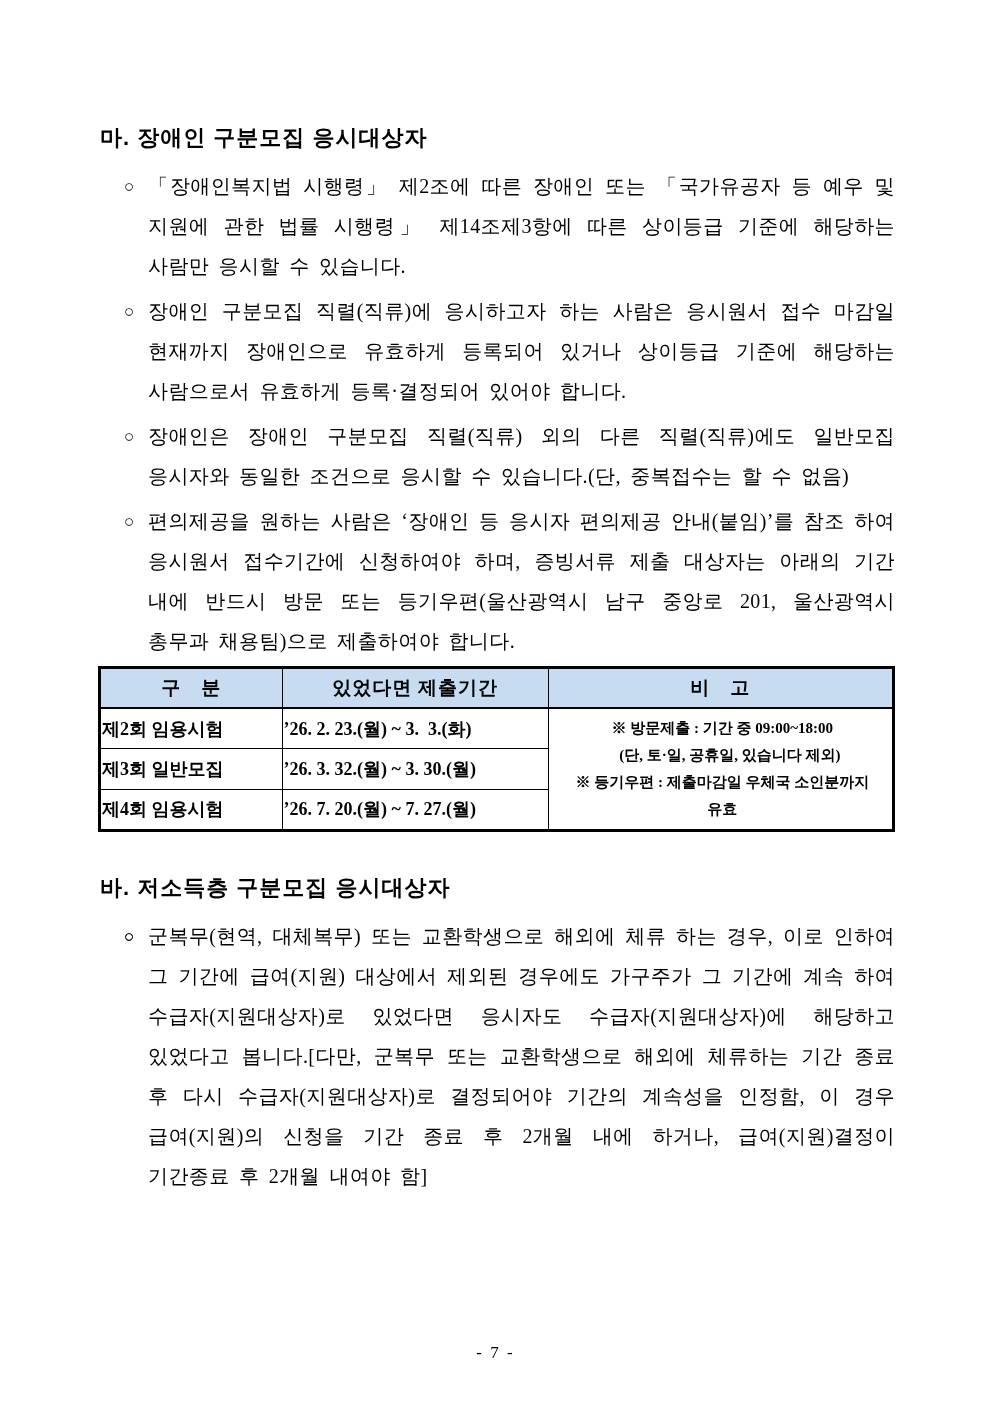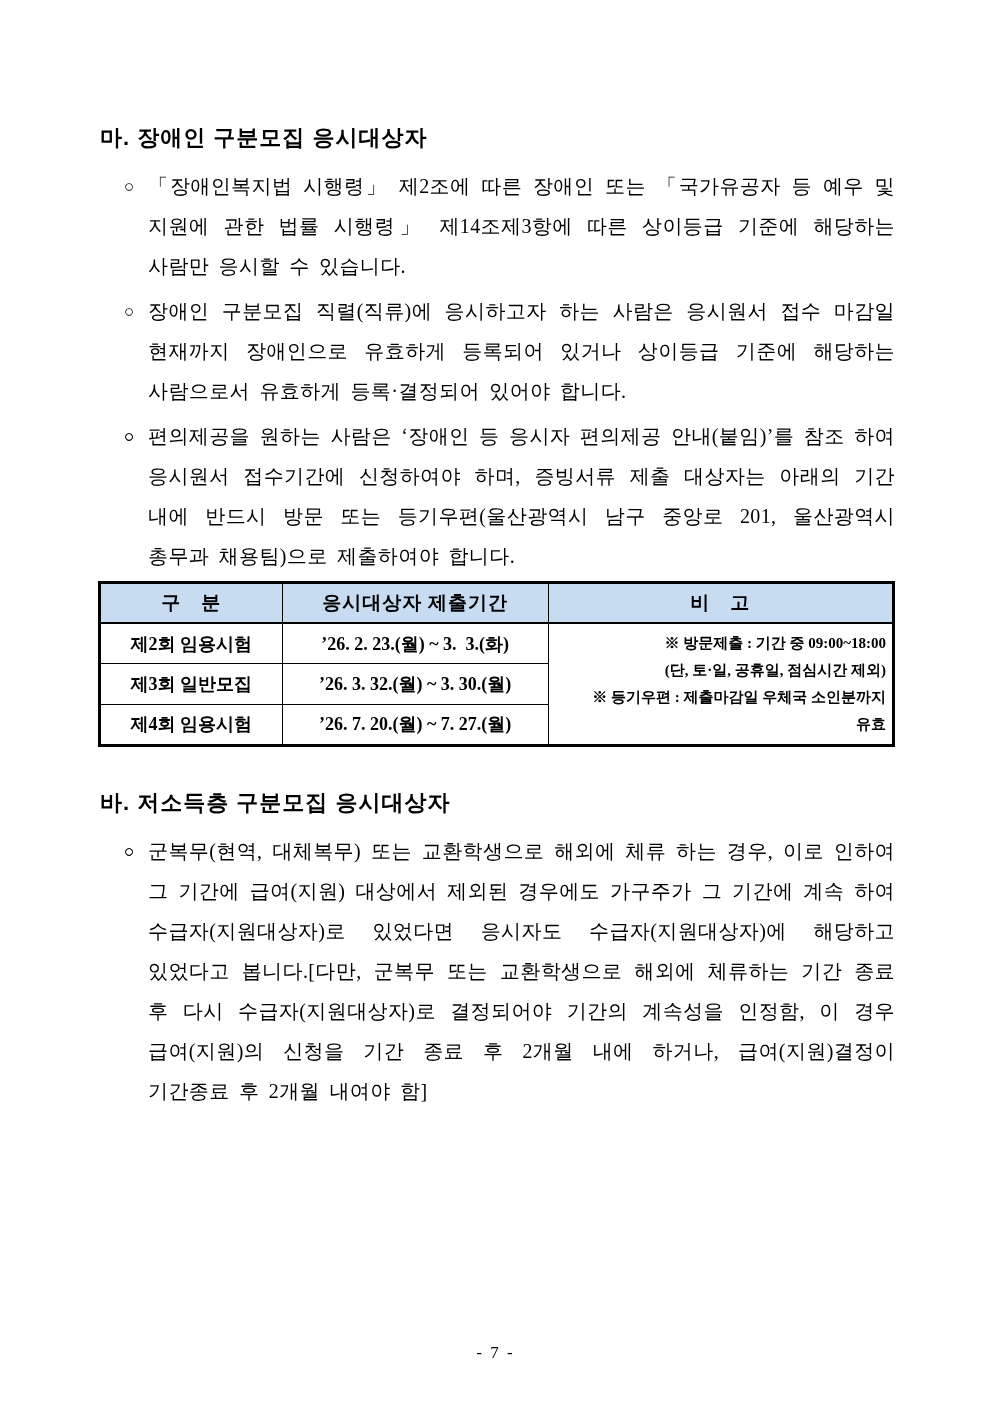--- a/index.html
+++ b/index.html
@@ -52,25 +52,25 @@
     height: 36px;
     border: 1.5px solid #000;
     border-bottom: 2.5px solid #000;
     letter-spacing: 1px;
   }
   .tbl td {
     border: 1.5px solid #000;
     height: 34px;
     font-size: 18px;
     font-weight: 600;
-    text-align: center;
+    text-align: left;
     white-space: pre;
   }
   .tbl td.note-cell {
-    text-align: right;
+    text-align: center;
     font-size: 15px;
     font-weight: 600;
     padding: 6px 6px 6px 10px;
     line-height: 1.8;
     white-space: normal;
     word-break: keep-all;
   }
   .note-line.indent { padding-left: 15px; }
   .pageno {
     position: absolute; left: 0; right: 0; bottom: 38px;
@@ -89,47 +89,47 @@
 
   <p class="bullet">
     <span class="marker">○</span><span>「장애인복지법 시행령」 제2조에 따른 장애인 또는 「국가유공자 등 예우 및 지원에 관한 법률 시행령」 제14조제3항에 따른 상이등급 기준에 해당하는 사람만 응시할 수 있습니다.</span>
   </p>
 
   <p class="bullet">
     <span class="marker">○</span><span>장애인 구분모집 직렬(직류)에 응시하고자 하는 사람은 응시원서 접수 마감일 현재까지 장애인으로 유효하게 등록되어 있거나 상이등급 기준에 해당하는 사람으로서 유효하게 등록·결정되어 있어야 합니다.</span>
   </p>
 
   <p class="bullet">
-    <span class="marker">○</span>
+    <span class="marker">○</span><span>장애인은 장애인 구분모집 직렬(직류) 외의 다른 직렬(직류)에도 일반모집 응시자와 동일한 조건으로 응시할 수 있습니다.(단, 중복접수는 할 수 없음)</span>
   </p>
 
   <p class="bullet">
     <span class="marker">○</span><b>편의제공을 원하는 사람</b><span>은 ‘장애인 등 응시자 편의제공 안내(붙임)’를 참조 하여 </span><b>응시원서 접수기간에 신청</b><span>하여야 하며, 증빙서류 제출 대상자는 아래의 기간 내에 반드시 방문 또는 등기우편(울산광역시 남구 중앙로 201, 울산광역시 총무과 채용팀)으로 제출하여야 합니다.</span>
   </p>
 
   <table class="tbl">
     <colgroup>
       <col style="width:23%">
       <col style="width:33.5%">
       <col style="width:43.5%">
     </colgroup>
     <thead>
       <tr>
         <th>구　분</th>
-        <th>응시대상자 제출기간</th>
+        <th>있었다면 제출기간</th>
         <th>비　고</th>
       </tr>
     </thead>
     <tbody>
       <tr>
         <td>제2회 임용시험</td>
         <td>’26. 2. 23.(월) ~ 3.  3.(화)</td>
         <td class="note-cell" rowspan="3">
           <div class="note-line">※ 방문제출 : 기간 중 09:00~18:00</div>
-          <div class="note-line indent">(단, 토·일, 공휴일, 점심시간 제외)</div>
+          <div class="note-line indent">(단, 토·일, 공휴일, 있습니다 제외)</div>
           <div class="note-line">※ 등기우편 : 제출마감일 우체국 소인분까지 유효</div>
         </td>
       </tr>
       <tr>
         <td>제3회 일반모집</td>
         <td>’26. 3. 32.(월) ~ 3. 30.(월)</td>
       </tr>
       <tr>
         <td>제4회 임용시험</td>
         <td>’26. 7. 20.(월) ~ 7. 27.(월)</td>

